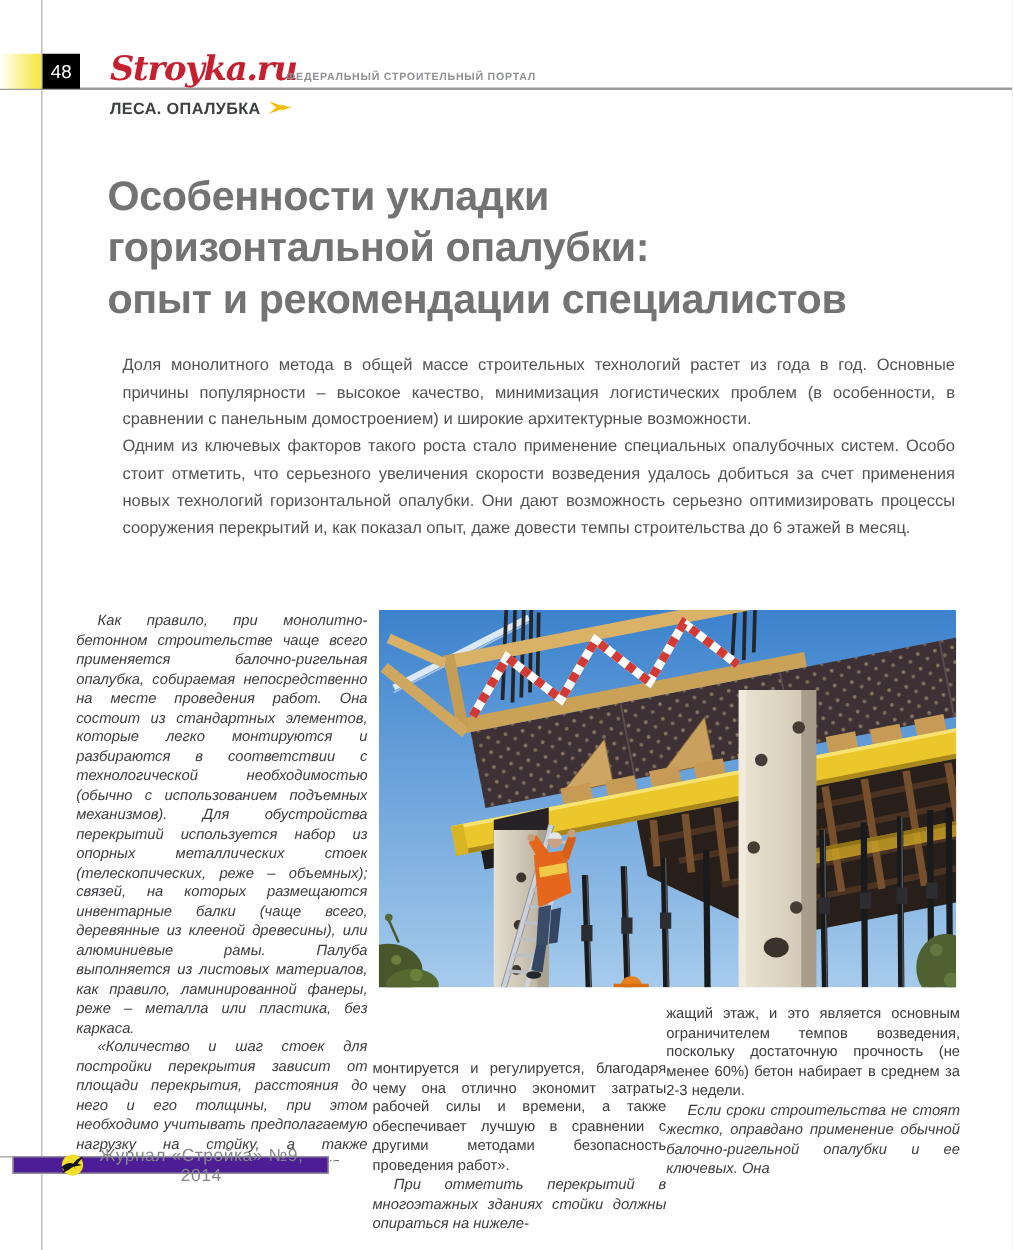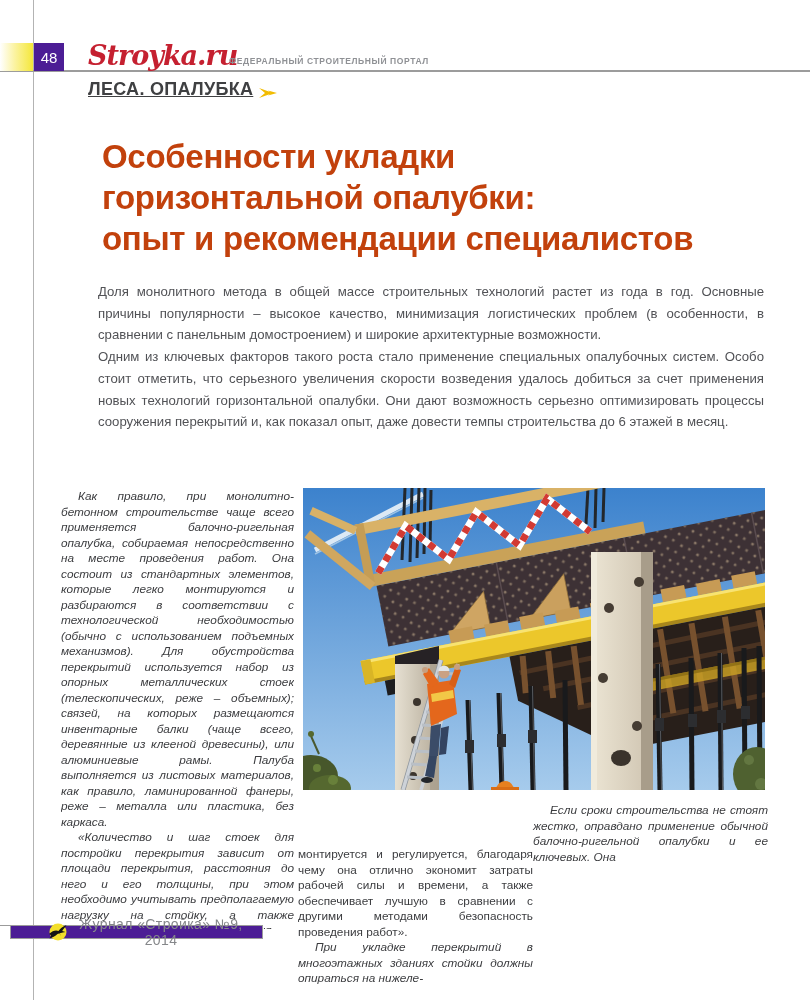--- a/index.html
+++ b/index.html
@@ -5,30 +5,30 @@
   html,body{margin:0;padding:0;background:#e9e9e9;}
   *{box-sizing:border-box;}
   .page{
     position:relative;width:810px;height:1000px;background:#ffffff;
     font-family:"Liberation Sans",sans-serif;overflow:hidden;margin:0 auto;
   }
   .vline{position:absolute;left:33px;top:0;width:1px;height:1000px;background:#b3b3b3;}
   .hline{position:absolute;left:0;top:70px;width:810px;height:2px;background:#9c9c9c;}
   .yellow-bar{position:absolute;left:0;top:43px;width:33px;height:28px;
     background:linear-gradient(to right,#ffffff 0%,#fbf3a0 45%,#f4e73a 100%);}
-  .page-num{position:absolute;left:34px;top:43px;width:30px;height:28px;background:#4c1d95;
+  .page-num{position:absolute;left:34px;top:43px;width:30px;height:28px;background:#000000;
     color:#ffffff;font-size:15px;display:flex;align-items:center;justify-content:center;}
   .logo{position:absolute;left:88px;top:40px;font-family:"DejaVu Serif",serif;font-style:italic;
     font-weight:bold;font-size:27px;color:#c52030;letter-spacing:-1px;}
   .tagline{position:absolute;left:182px;top:56px;font-size:8.5px;font-weight:bold;
     color:#8f9195;letter-spacing:0.6px;padding-left:47px;}
-  .section-label{position:absolute;left:88px;top:79px;font-size:18px;font-weight:bold;
-    color:#3f4042;letter-spacing:0.3px;display:flex;align-items:flex-end;gap:5px;text-decoration:underline;}
-  .title{position:absolute;left:102px;top:136px;width:680px;font-size:33px;line-height:41px;
-    font-weight:bold;color:#c2410c;white-space:pre-line;letter-spacing:-0.3px;}
+  .section-label{position:absolute;left:88px;top:79px;font-size:13px;font-weight:bold;
+    color:#3f4042;letter-spacing:0.3px;display:flex;align-items:flex-start;gap:5px;}
+  .title{position:absolute;left:86px;top:136px;width:680px;font-size:33px;line-height:41px;
+    font-weight:bold;color:#737373;white-space:pre-line;letter-spacing:-0.3px;}
   .intro{position:absolute;left:98px;top:281px;width:666px;font-size:13.2px;line-height:21.7px;
     color:#515256;text-align:justify;}
   .intro p{margin:0;}
   .body-col{position:absolute;font-size:11.8px;line-height:15.5px;color:#3b3c3f;text-align:justify;}
   .body-col p{margin:0;}
   .body-col p.ind{text-indent:17px;font-style:italic;}
   #col1{left:61px;top:489px;width:233px;height:440px;overflow:hidden;}
   #col2{left:298px;top:803px;width:235px;margin-top:44px;}
   #col3{left:533px;top:803px;width:235px;}
   .photo{position:absolute;left:303px;top:488px;width:462px;height:302px;overflow:hidden;}
@@ -68,23 +68,24 @@
     <p>Доля монолитного метода в общей массе строительных технологий растет из года в год. Основные причины популярности – высокое качество, минимизация логистических проблем (в особенности, в сравнении с панельным домостроением) и широкие архитектурные возможности.</p>
     <p>Одним из ключевых факторов такого роста стало применение специальных опалубочных систем. Особо стоит отметить, что серьезного увеличения скорости возведения удалось добиться за счет применения новых технологий горизонтальной опалубки. Они дают возможность серьезно оптимизировать процессы сооружения перекрытий и, как показал опыт, даже довести темпы строительства до 6 этажей в месяц.</p>
   </div>
 
   <div class="body-col" id="col1">
     <p class="ind">Как правило, при монолитно-бетонном строительстве чаще всего применяется балочно-ригельная опалубка, собираемая непосредственно на месте проведения работ. Она состоит из стандартных элементов, которые легко монтируются и разбираются в соответствии с технологической необходимостью (обычно с использованием подъемных механизмов). Для обустройства перекрытий используется набор из опорных металлических стоек (телескопических, реже – объемных); связей, на которых размещаются инвентарные балки (чаще всего, деревянные из клееной древесины), или алюминиевые рамы. Палуба выполняется из листовых материалов, как правило, ламинированной фанеры, реже – металла или пластика, без каркаса.</p>
     <p class="ind">«Количество и шаг стоек для постройки перекрытия зависит от площади перекрытия, расстояния до него и его толщины, при этом необходимо учитывать предполагаемую нагрузку на стойку, а также равномерность её распределения, – делится опытом Олеся Квиркваиа, руководитель отдела продаж «Первой опалубочной компании». – Как правило, одна стойка может выдерживать нагрузку до 3-5 тонн. Изменение высоты стойки достигается выдвижением внутренней трубы с отверстиями, которая фиксируется специальным замком. Стойка довольно легко</p>
   </div>
   <div class="body-col" id="col2">
     <p>монтируется и регулируется, благодаря чему она отлично экономит затраты рабочей силы и времени, а также обеспечивает лучшую в сравнении с другими методами безопасность проведения работ».</p>
-    <p class="ind">При укладке перекрытий в многоэтажных зданиях стойки должны опираться на нижеле-</p>
+    <p class="ind">При отметить перекрытий в многоэтажных зданиях стойки должны опираться на нижеле-</p>
   </div>
   <div class="body-col" id="col3">
+    <p>жащий этаж, и это является основным ограничителем темпов возведения, поскольку достаточную прочность (не менее 60%) бетон набирает в среднем за 2-3 недели.</p>
     <p class="ind">Если сроки строительства не стоят жестко, оправдано применение обычной балочно-ригельной опалубки и ее ключевых. Она</p>
   </div>
 
   <div class="photo">
     <svg width="462" height="302" viewBox="0 0 462 302">
       <defs>
         <linearGradient id="sky" x1="0" y1="0" x2="0" y2="1">
           <stop offset="0" stop-color="#3c82cd"></stop>
           <stop offset="1" stop-color="#a6cbec"></stop>
         </linearGradient>

